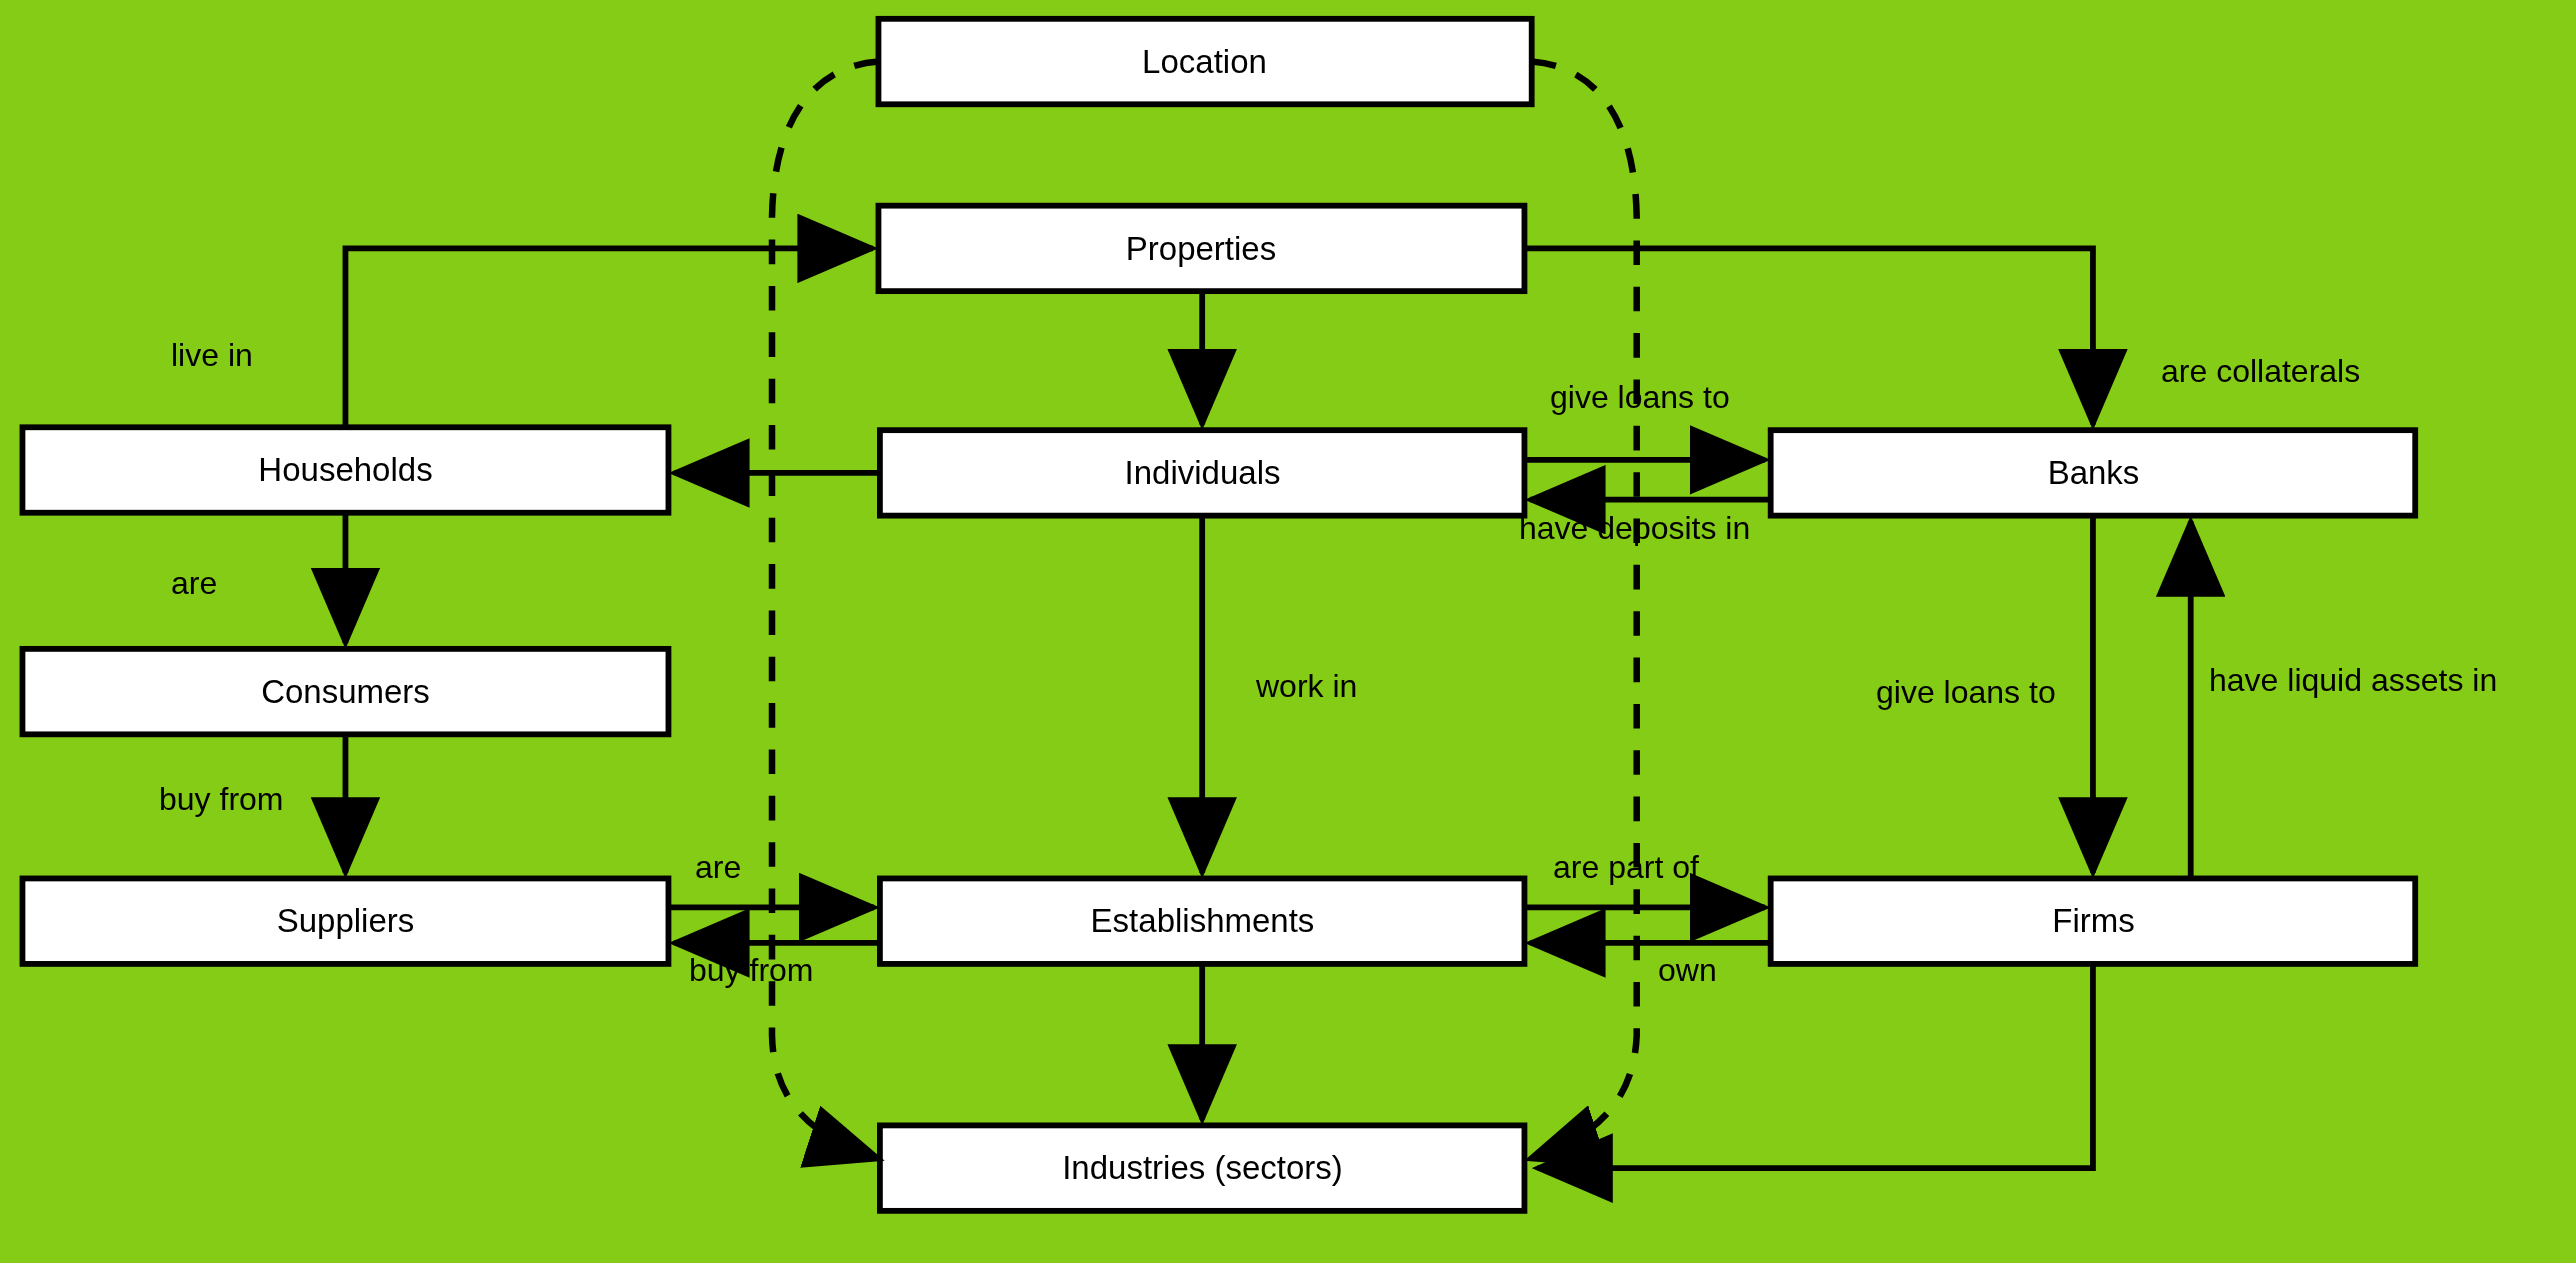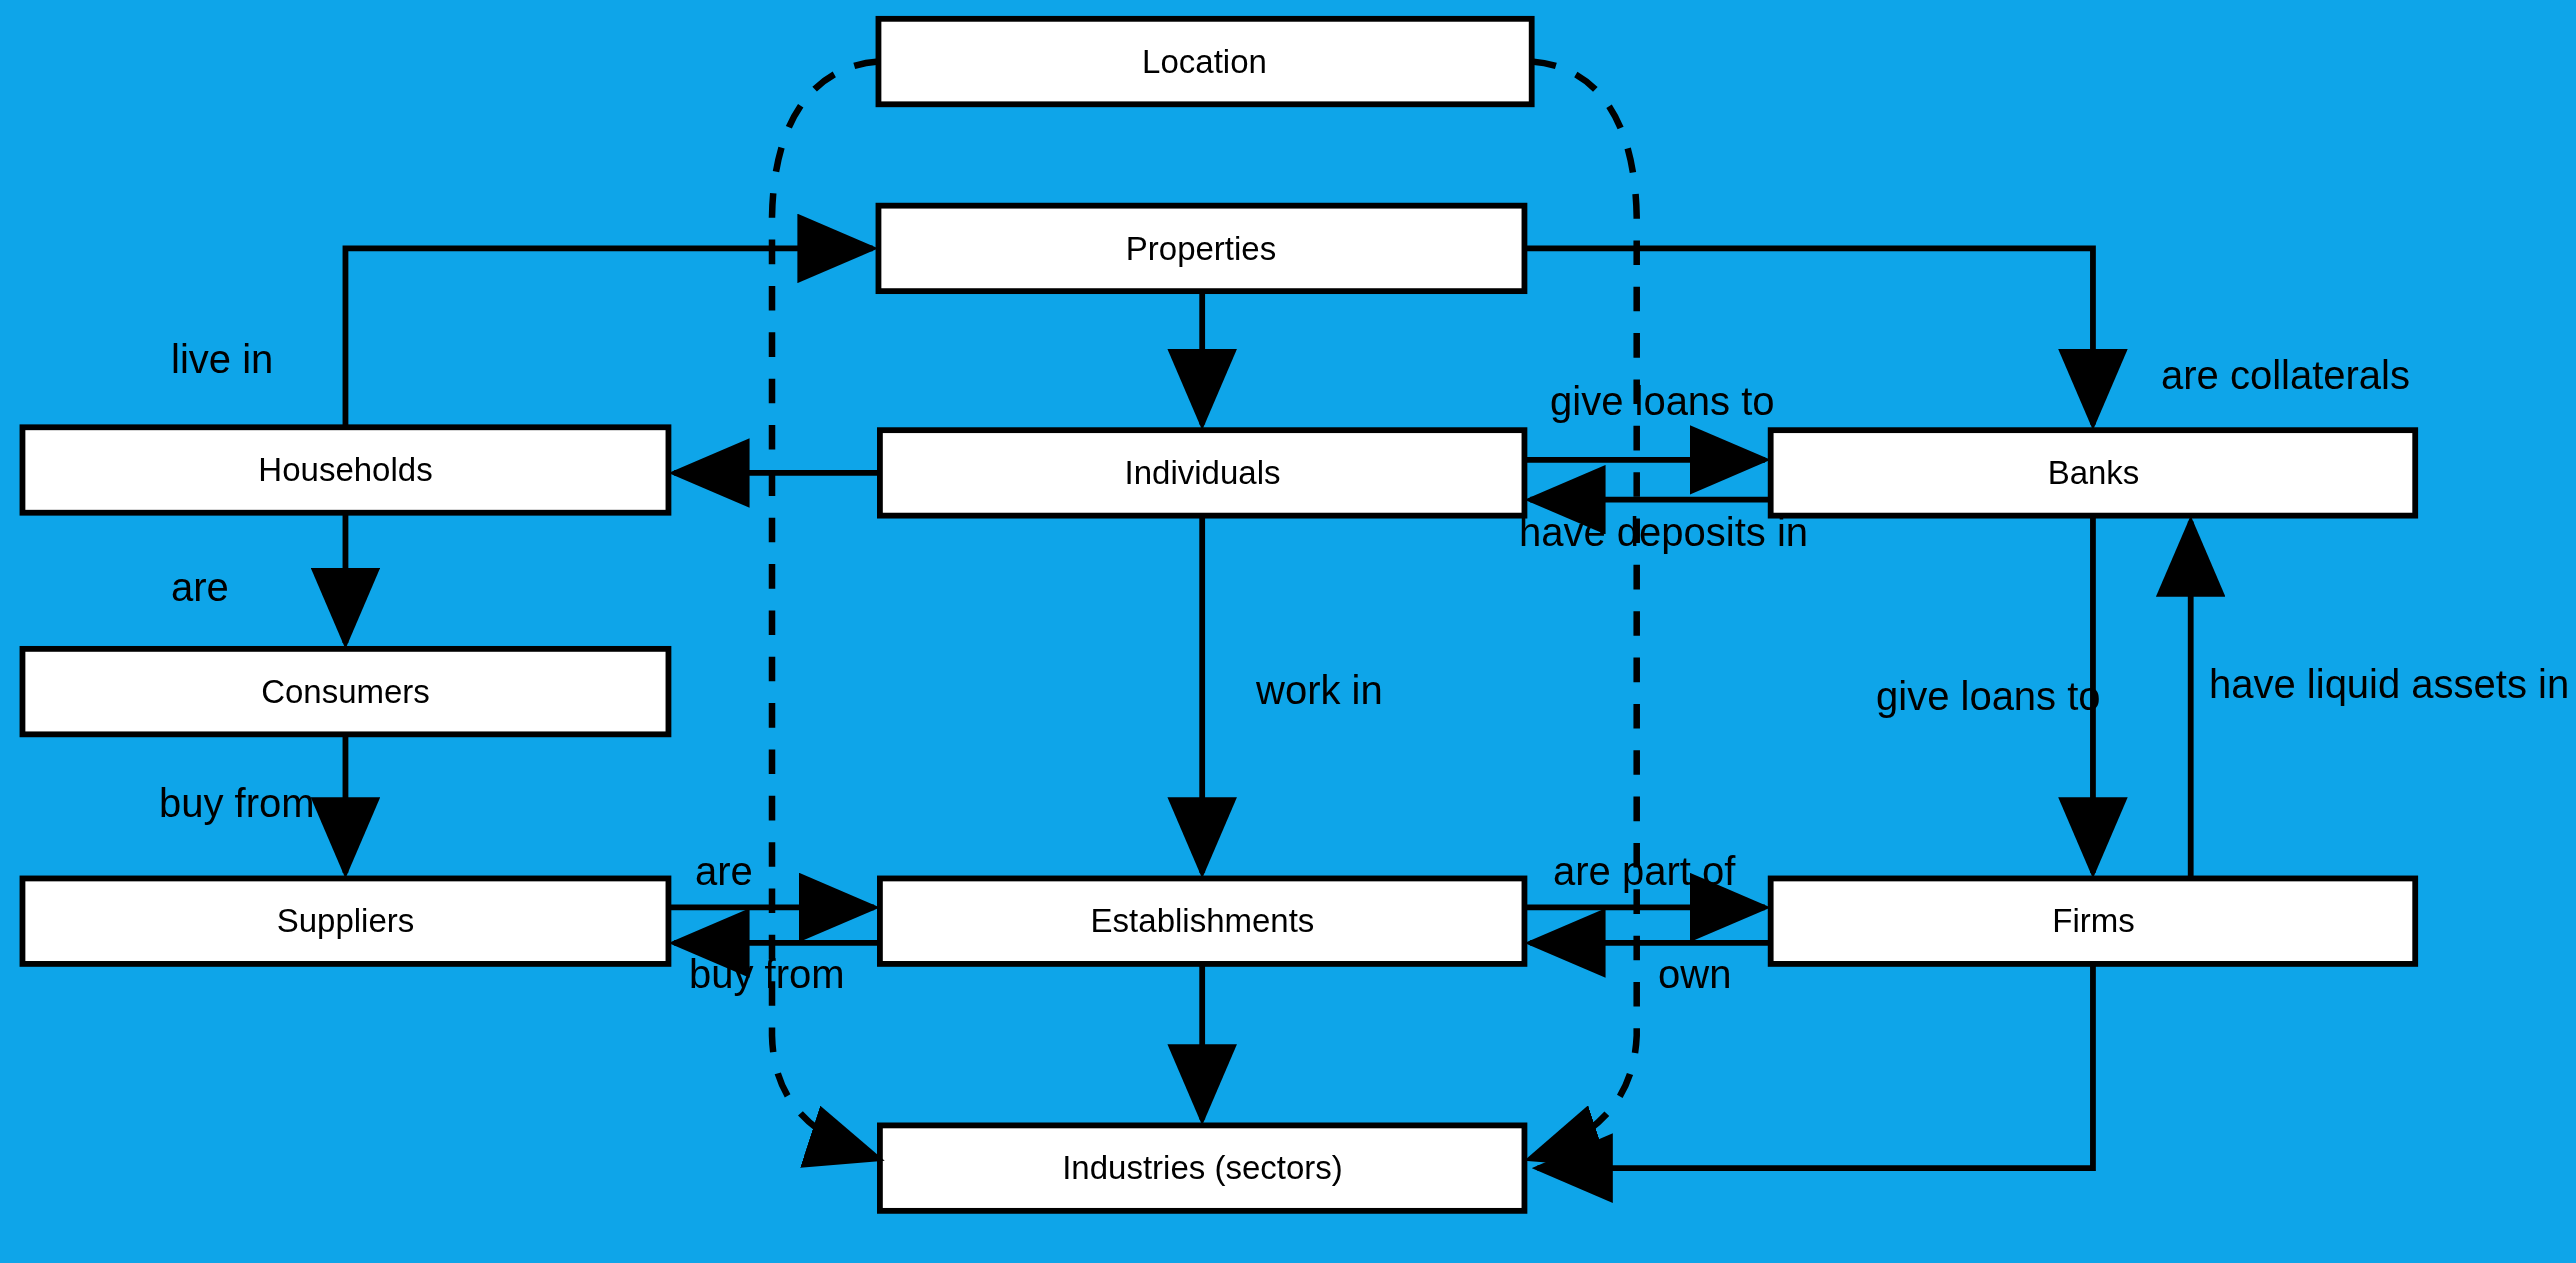--- a/index.html
+++ b/index.html
@@ -1,30 +1,30 @@
 <!DOCTYPE html>
 <html style="font-size:11.6px"><head>
 <meta charset="utf-8">
 <title>Entity Relationship Diagram</title>
 <style>
   html,body{margin:0;padding:0;background:#ffffff;}
   body{font-family:"Liberation Sans", sans-serif;}
-  #stage{position:relative;width:2576px;height:1263px;background:#0ea5e9;overflow:hidden;}
+  #stage{position:relative;width:2576px;height:1263px;background:#84cc16;overflow:hidden;}
   #stage svg{position:absolute;top:0;left:0;width:2576px;height:1263px;}
   .node-label{
     position:absolute;
     display:flex;align-items:center;justify-content:center;
     font-size:33px;color:#000000;
     font-family:"Liberation Sans", sans-serif;
     white-space:nowrap;
     pointer-events:none;
   }
   .edge-label{
     position:absolute;
-    font-size:40px;color:#000000;
+    font-size:32px;color:#000000;
     font-family:"Liberation Sans", sans-serif;
     white-space:nowrap;
   }
   .box-hit{position:absolute;cursor:pointer;}
 </style>
 </head>
 <body>
 
 <div id="stage">
 

